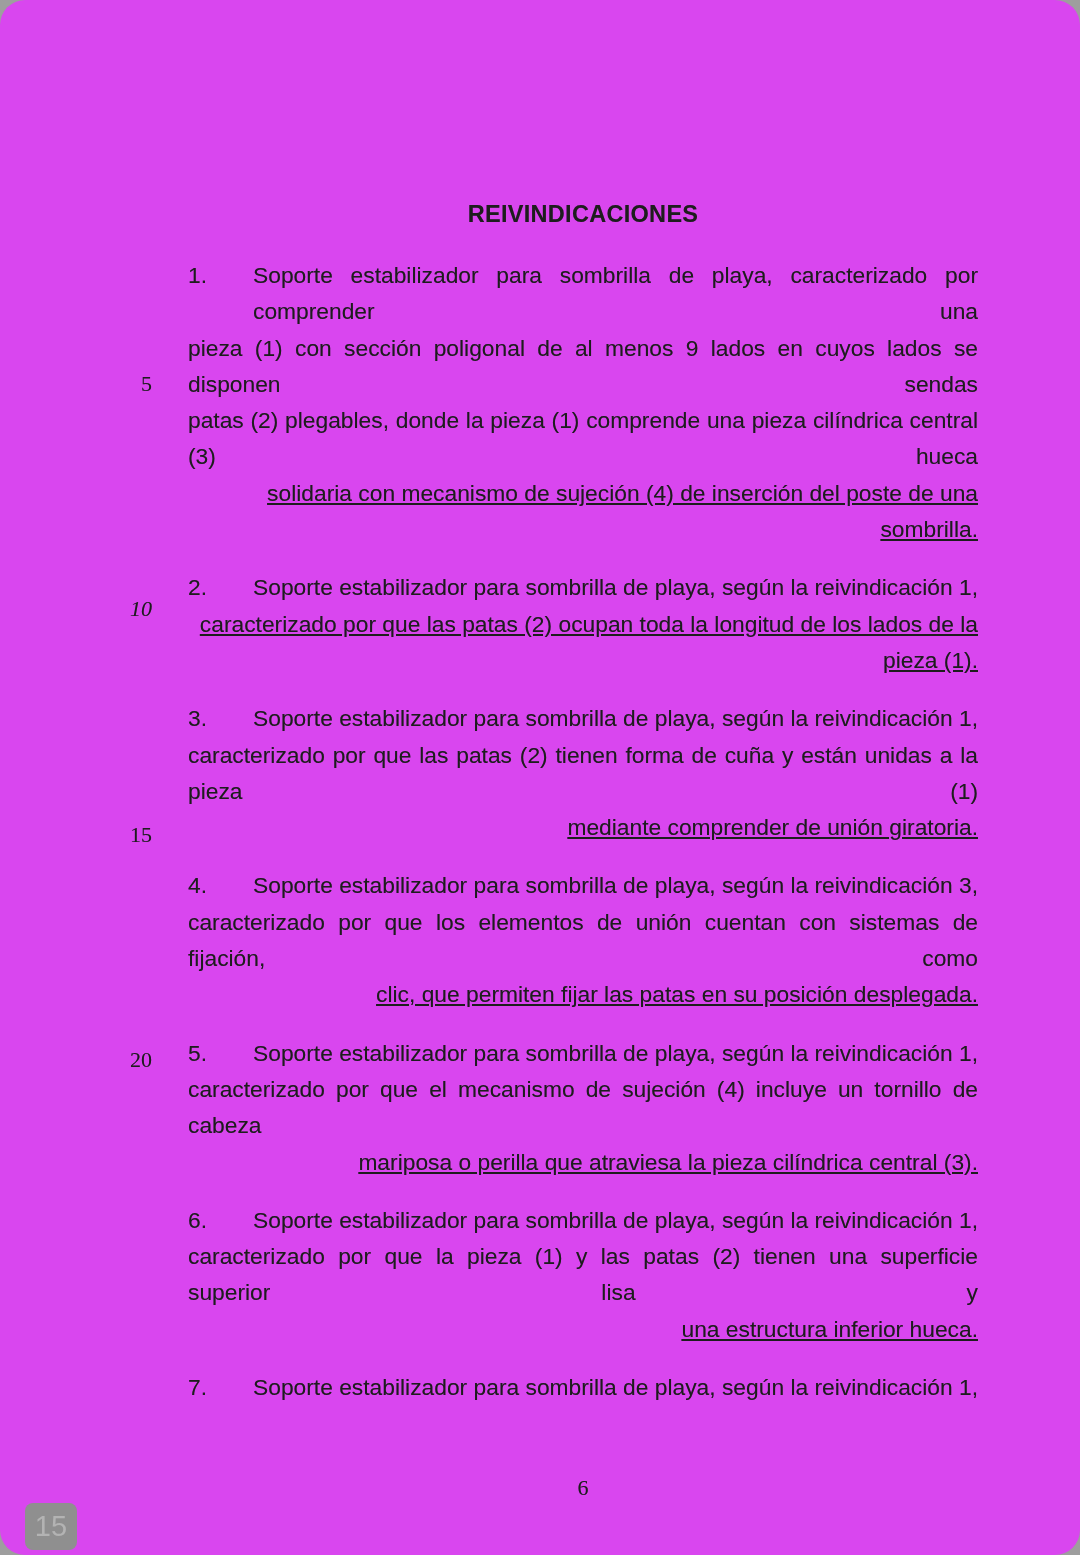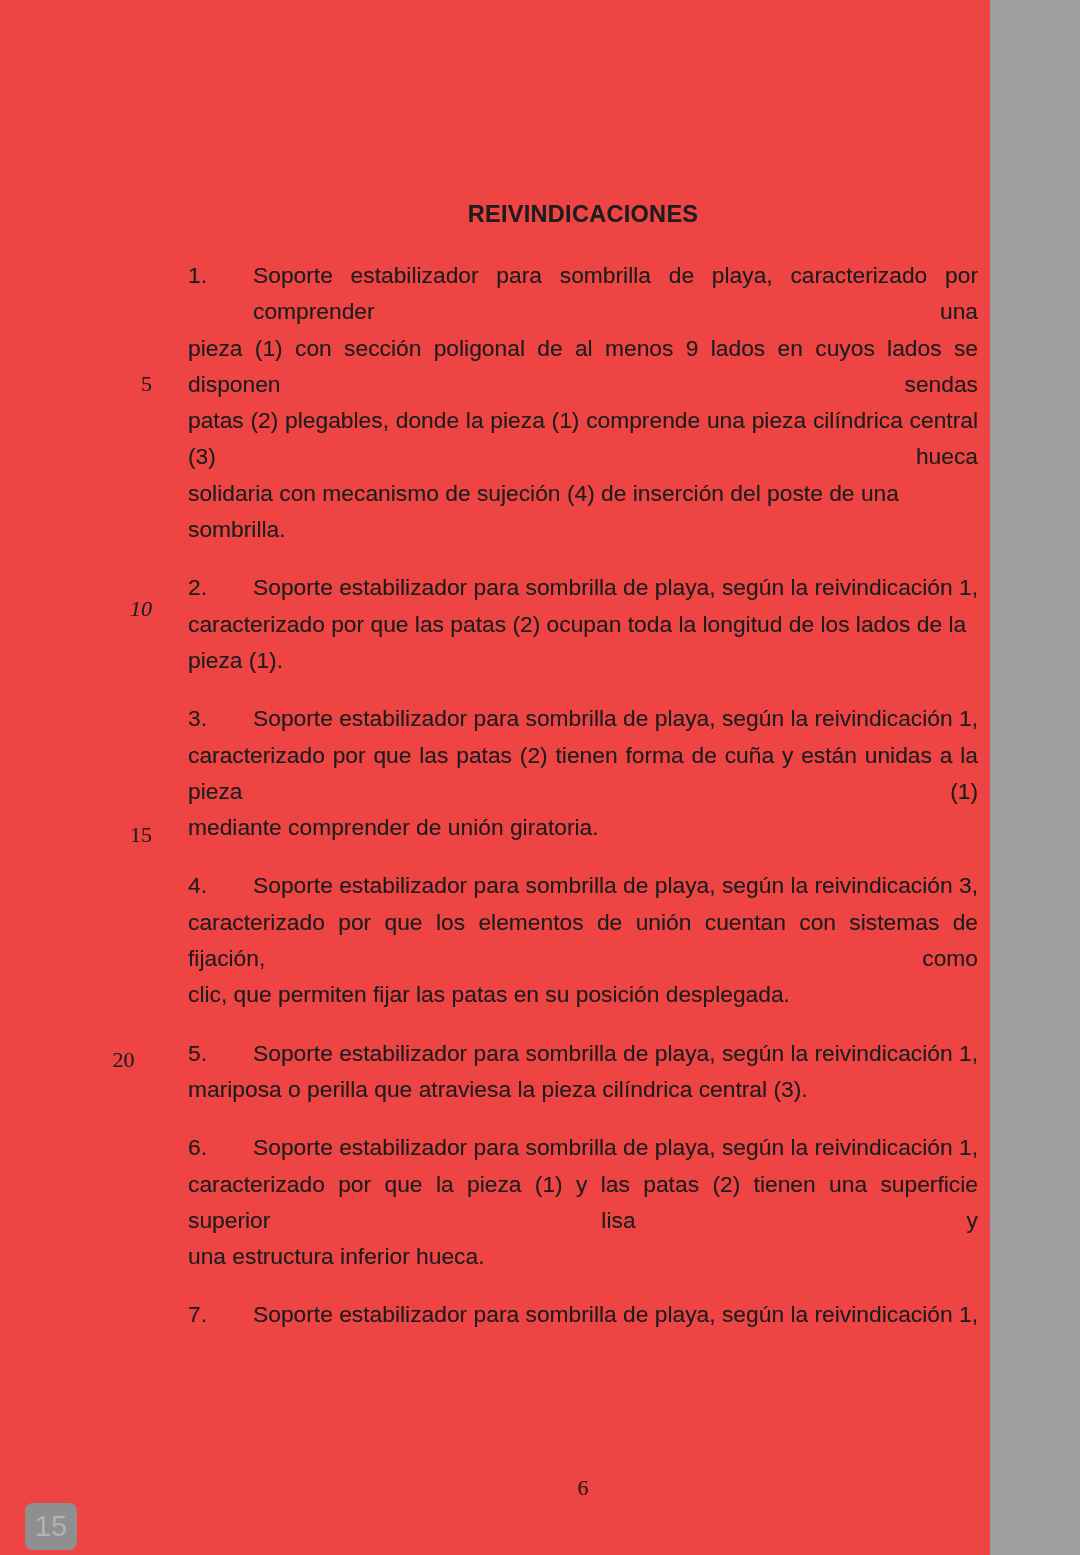--- a/index.html
+++ b/index.html
@@ -1,37 +1,38 @@
 <!DOCTYPE html>
 <html><head>
 <meta charset="utf-8">
 <style>
   html,body{margin:0;padding:0;background:#9e9e9e;}
   .page{
     position:relative;
-    width:990px;height:1555px;
-    background:#ef4444;
+    width:1080px;height:1555px;
+    background:#d946ef;
     color:#1d1d1d;
     font-family:"Liberation Sans","DejaVu Sans",sans-serif;
     overflow:hidden;
     text-shadow:0 0 0.6px rgba(25,25,25,0.35);
+    border-radius:25px;
   }
   .doc-title{
     position:absolute;left:188px;top:199px;width:790px;
     text-align:center;font-weight:bold;font-size:23.5px;line-height:30px;
     letter-spacing:0.3px;
   }
   .claims{
     position:absolute;left:188px;top:257px;width:790px;
     font-size:22.8px;line-height:36.3px;
   }
   .claim{margin:0 0 22px 0;}
   .line{min-height:36.3px;}
   .line.just{text-align:justify;text-align-last:justify;}
-  .line.last{text-align:left;}
+  .line.last{text-align:right;text-decoration:underline;}
   .line.first{position:relative;padding-left:65px;}
   .cnum{position:absolute;left:0;top:0;}
   .margin-num{
     position:absolute;left:95px;width:57px;text-align:right;
     font-family:"Liberation Serif","DejaVu Serif",serif;
     font-size:22px;line-height:36.3px;
   }
   .page-number{
     position:absolute;left:188px;top:1473px;width:790px;
     text-align:center;
@@ -49,21 +50,21 @@
 </head>
 <body>
 
 <div class="page">
   <div class="doc-title">REIVINDICACIONES</div>
 
   <div>
       <div class="margin-num" style="top: 366px;">5</div>
       <div class="margin-num" style="top: 591px; font-style: italic;">10</div>
       <div class="margin-num" style="top: 817px;">15</div>
-      <div class="margin-num" style="top: 1042px; text-align: center;">20</div>
+      <div class="margin-num" style="top: 1042px;">20</div>
     </div>
 
   <div class="claims">
       <div class="claim">
         <div class="line just first"><span class="cnum">1.</span>Soporte estabilizador para sombrilla de playa, caracterizado por comprender una</div>
         <div class="line just">pieza (1) con sección poligonal de al menos 9 lados en cuyos lados se disponen sendas</div>
         <div class="line just">patas (2) plegables, donde la pieza (1) comprende una pieza cilíndrica central (3) hueca</div>
         <div class="line last">solidaria con mecanismo de sujeción (4) de inserción del poste de una sombrilla.</div>
       </div>
       <div class="claim">
@@ -75,20 +76,21 @@
         <div class="line just">caracterizado por que las patas (2) tienen forma de cuña y están unidas a la pieza (1)</div>
         <div class="line last">mediante comprender de unión giratoria.</div>
       </div>
       <div class="claim">
         <div class="line just first"><span class="cnum">4.</span>Soporte estabilizador para sombrilla de playa, según la reivindicación 3,</div>
         <div class="line just">caracterizado por que los elementos de unión cuentan con sistemas de fijación, como</div>
         <div class="line last">clic, que permiten fijar las patas en su posición desplegada.</div>
       </div>
       <div class="claim">
         <div class="line just first"><span class="cnum">5.</span>Soporte estabilizador para sombrilla de playa, según la reivindicación 1,</div>
+        <div class="line just">caracterizado por que el mecanismo de sujeción (4) incluye un tornillo de cabeza</div>
         <div class="line last">mariposa o perilla que atraviesa la pieza cilíndrica central (3).</div>
       </div>
       <div class="claim">
         <div class="line just first"><span class="cnum">6.</span>Soporte estabilizador para sombrilla de playa, según la reivindicación 1,</div>
         <div class="line just">caracterizado por que la pieza (1) y las patas (2) tienen una superficie superior lisa y</div>
         <div class="line last">una estructura inferior hueca.</div>
       </div>
       <div class="claim">
         <div class="line just first"><span class="cnum">7.</span>Soporte estabilizador para sombrilla de playa, según la reivindicación 1,</div>
       </div>

